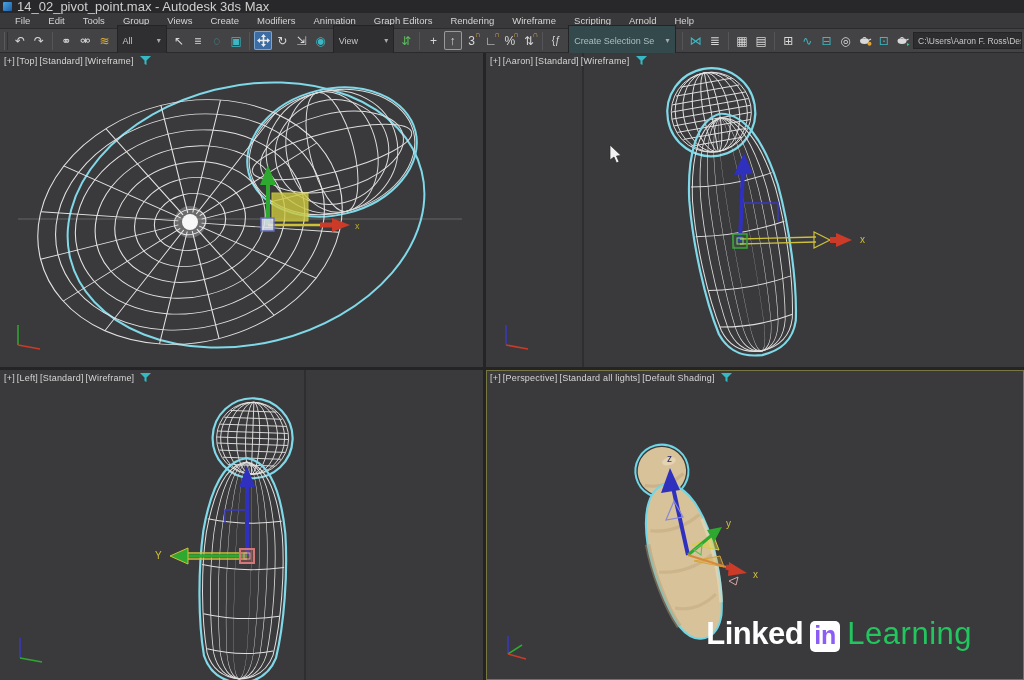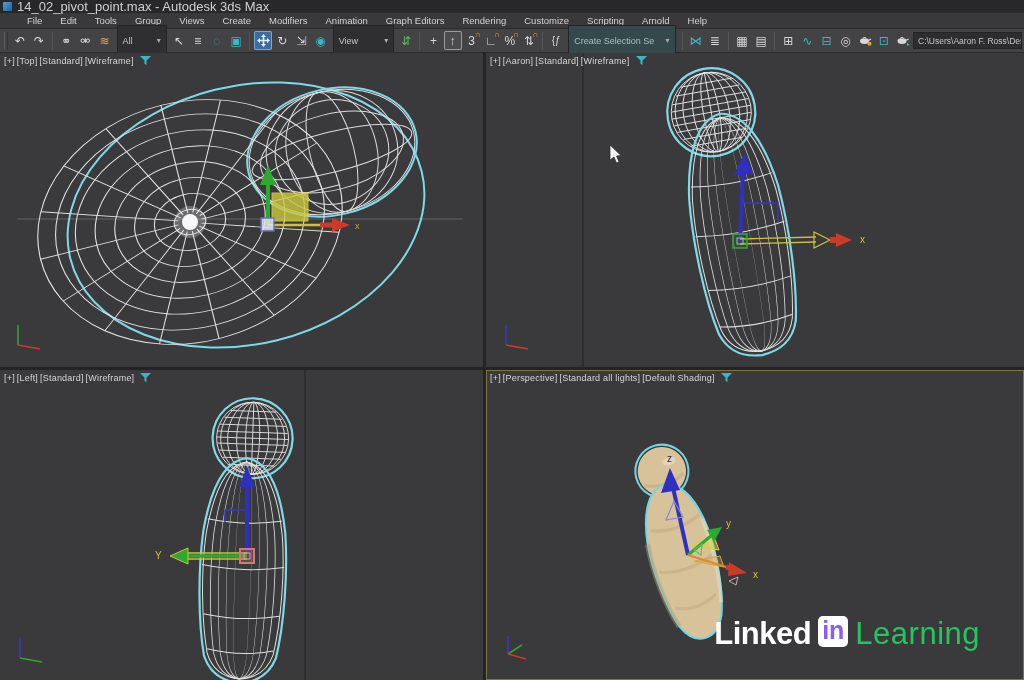--- a/index.html
+++ b/index.html
@@ -9,21 +9,21 @@
 
   
   .titlebar { height:13px; background:#28282a; display:flex; align-items:center;
               padding-left:3px; gap:5px; }
   .app-icon { width:9px; height:9px; background:linear-gradient(135deg,#4aa4e0,#1d5fa8);
               border-radius:1px; display:inline-block; }
   .titlebar .title { color:#cfcfcf; font-size:13px; }
 
   
   .menubar { height:16px; background:#39393b; display:flex; align-items:center;
-             padding-left:18px; border-bottom:1px solid #2c2c2e; }
+             padding-left:6px; border-bottom:1px solid #2c2c2e; }
   .menubar .menu { color:#d4d4d4; font-size:9.5px; padding:0 9px; cursor:default; }
 
   
   .toolbar { height:24px; background:#434345; display:flex; align-items:center;
              padding:0 2px; border-bottom:1px solid #2a2a2c; gap:1px; }
   .tb-grip { width:4px; height:18px; border-left:1px solid #5a5a5c; border-right:1px solid #323234; margin:0 2px; }
   .tb-sep { width:1px; height:18px; background:#2e2e30; border-right:1px solid #555557; margin:0 3px; }
   .tb-btn { position:relative; width:19px; height:19px; display:flex; align-items:center;
             justify-content:center; color:#d8d8d8; font-size:12px; line-height:1;
             border-radius:2px; cursor:default; }
@@ -49,22 +49,22 @@
   .vp-left       { left:0;   top:317px; width:483px; height:310px; }
   .vp-persp      { left:486px; top:317px; width:538px; height:310px;
                    box-shadow:inset 0 0 0 1px #77773f; }
   .vp svg.canvas { position:absolute; left:0; top:0; }
   .vp-label { position:absolute; left:4px; top:3px; display:flex; align-items:center;
               gap:2px; z-index:5; }
   .vp-label span { color:#d6d6d6; font-size:9px; letter-spacing:0.2px; cursor:default; }
   .vp-label svg { margin-left:4px; }
 
   
-  .li-watermark { position:absolute; right:44px; bottom:28px; display:flex;
-                  align-items:flex-start; z-index:6; }
+  .li-watermark { position:absolute; right:52px; bottom:28px; display:flex;
+                  align-items:flex-end; z-index:6; }
   .li-bold  { color:#fff; font-size:31px; font-weight:bold; letter-spacing:-0.5px; }
   .li-badge { background:#fff; color:#8b5cf6; font-size:25px; font-weight:bold;
               border-radius:5px; padding:0px 4px 2px 4px; margin:0 7px; line-height:29px; }
   .li-light { color:#22c55e; font-size:31px; font-weight:normal; letter-spacing:0.5px; }
 </style>
 </head>
 <body>
 
 <div class="app">
 
@@ -77,21 +77,21 @@
     <span class="menu">File</span>
     <span class="menu">Edit</span>
     <span class="menu">Tools</span>
     <span class="menu">Group</span>
     <span class="menu">Views</span>
     <span class="menu">Create</span>
     <span class="menu">Modifiers</span>
     <span class="menu">Animation</span>
     <span class="menu">Graph Editors</span>
     <span class="menu">Rendering</span>
-    <span class="menu">Customize</span>
+    <span class="menu">Wireframe</span>
     <span class="menu">Scripting</span>
     <span class="menu">Arnold</span>
     <span class="menu">Help</span>
   </div>
 
   <div class="toolbar">
     <span class="tb-grip"></span>
     <span class="tb-btn">
         <span>↶</span>
       </span>

